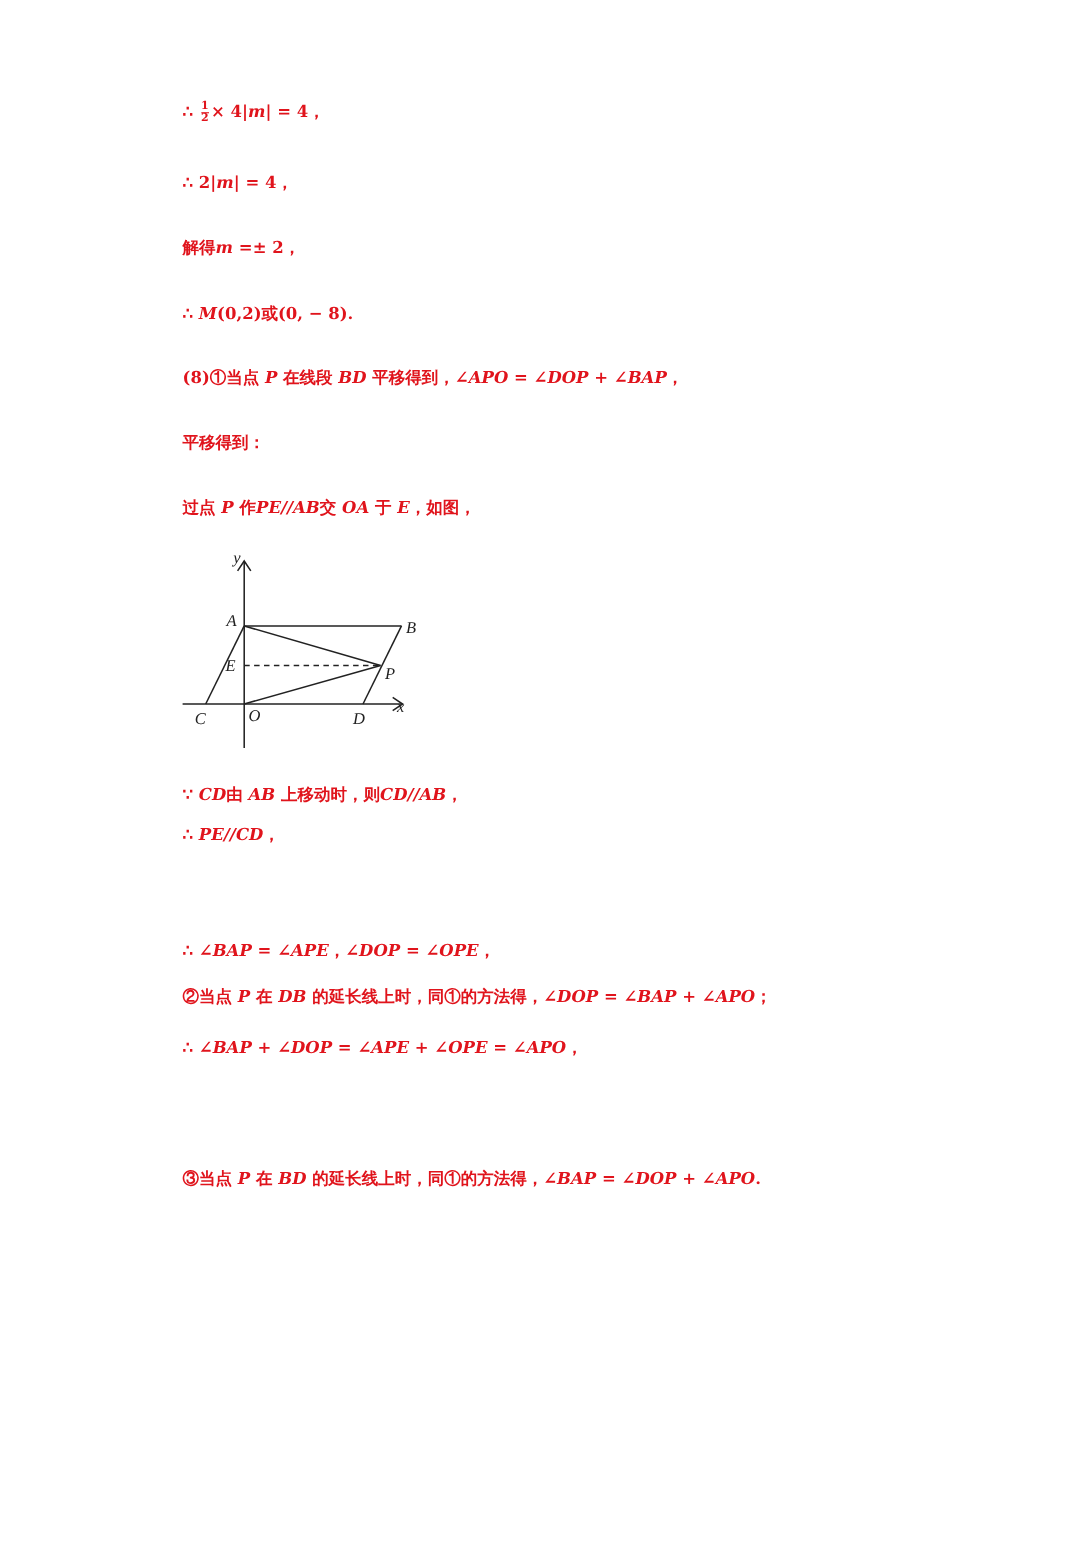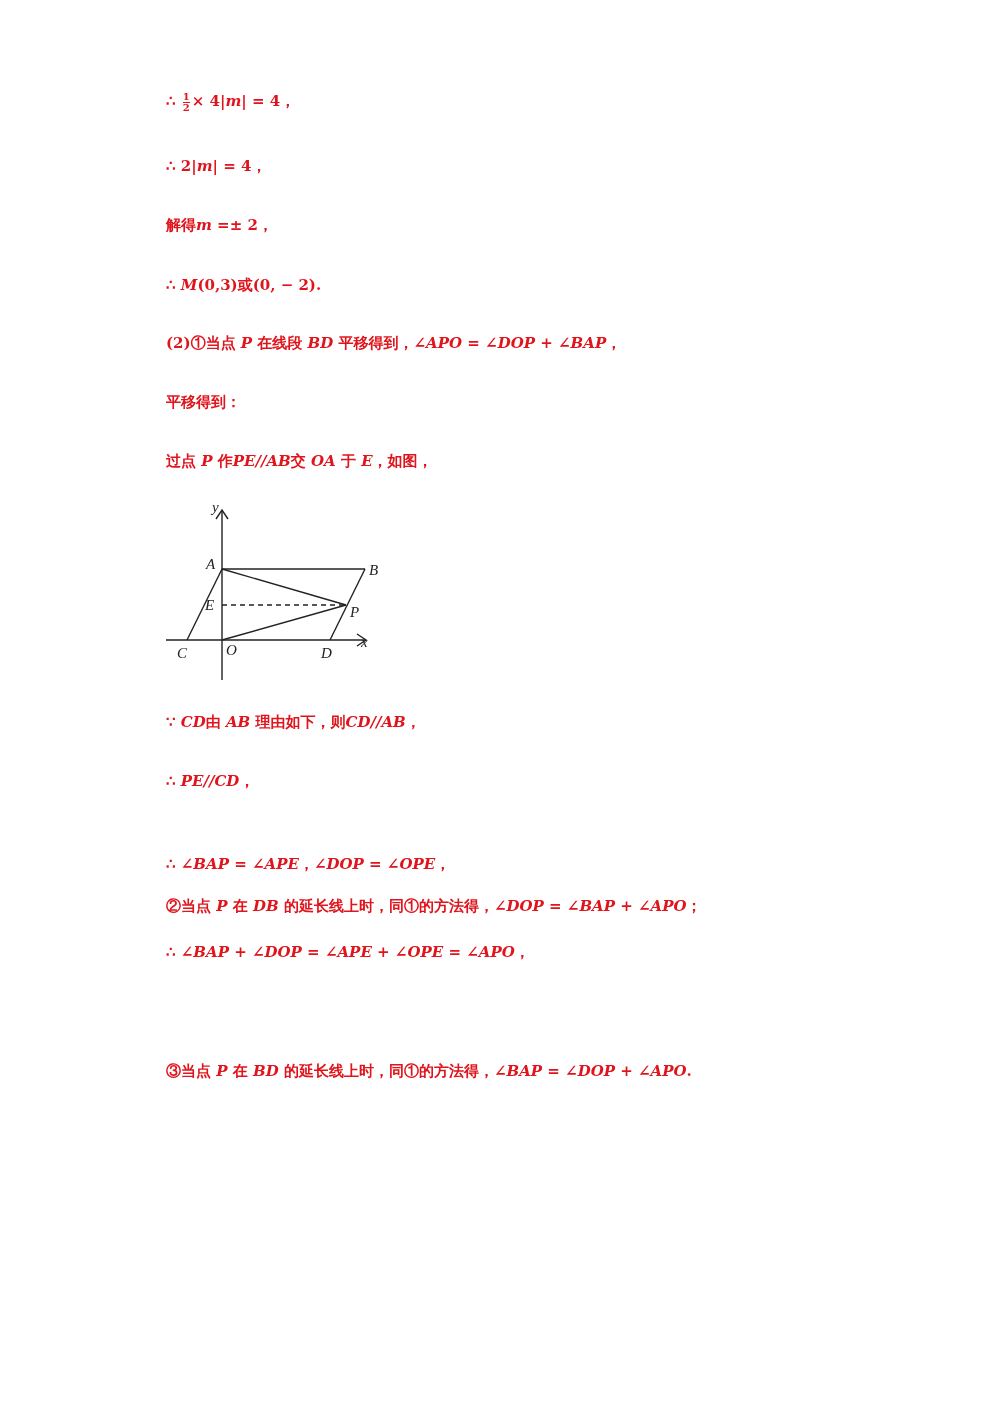--- a/index.html
+++ b/index.html
@@ -22,25 +22,25 @@
 
 <div class="line" style="top:156px">
   <span>∴ 2|</span><span class="m">m</span><span>| = 4，</span>
 </div>
 
 <div class="line" style="top:215px">
   <span>解得</span><span class="m">m</span><span> =± 2，</span>
 </div>
 
 <div class="line" style="top:275px">
-  <span>∴ </span><span class="m">M</span><span>(0,3)或(0, − 2).</span>
+  <span>∴ </span><span class="m">M</span><span>(0,2)或(0, − 8).</span>
 </div>
 
 <div class="line" style="top:333px">
-  <span>(2)①当点 </span><span class="m">P</span><span> 在线段 </span><span class="m">BD</span><span> 平移得到，</span><span class="m">∠APO</span><span> = </span><span class="m">∠DOP</span><span> + </span><span class="m">∠BAP</span><span>，</span>
+  <span>(8)①当点 </span><span class="m">P</span><span> 在线段 </span><span class="m">BD</span><span> 平移得到，</span><span class="m">∠APO</span><span> = </span><span class="m">∠DOP</span><span> + </span><span class="m">∠BAP</span><span>，</span>
 </div>
 
 <div class="line" style="top:392px">
   <span>平移得到：</span>
 </div>
 
 <div class="line" style="top:451px">
   <span>过点 </span><span class="m">P</span><span> 作</span><span class="m">PE//AB</span><span>交 </span><span class="m">OA</span><span> 于 </span><span class="m">E</span><span>，如图，</span>
 </div>
 
@@ -62,24 +62,24 @@
   <text class="lbl" x="209" y="80">B</text>
   <text class="lbl" x="45" y="115">E</text>
   <text class="lbl" x="190" y="122">P</text>
   <text class="lbl" x="17" y="163">C</text>
   <text class="lbl" x="66" y="160">O</text>
   <text class="lbl" x="161" y="163">D</text>
   <text class="lbl" x="201" y="152">x</text>
 </svg>
 
 <div class="line" style="top:712px">
-  <span>∵ </span><span class="m">CD</span><span>由 </span><span class="m">AB</span><span> 理由如下，则</span><span class="m">CD//AB</span><span>，</span>
+  <span>∵ </span><span class="m">CD</span><span>由 </span><span class="m">AB</span><span> 上移动时，则</span><span class="m">CD//AB</span><span>，</span>
 </div>
 
-<div class="line" style="top:771px">
+<div class="line" style="top:749px">
   <span>∴ </span><span class="m">PE//CD</span><span>，</span>
 </div>
 
 <div class="line" style="top:854px">
   <span>∴ </span><span class="m">∠BAP</span><span> = </span><span class="m">∠APE</span><span>，</span><span class="m">∠DOP</span><span> = </span><span class="m">∠OPE</span><span>，</span>
 </div>
 
 <div class="line" style="top:942px">
   <span>∴ </span><span class="m">∠BAP</span><span> + </span><span class="m">∠DOP</span><span> = </span><span class="m">∠APE</span><span> + </span><span class="m">∠OPE</span><span> = </span><span class="m">∠APO</span><span>，</span>
 </div>

